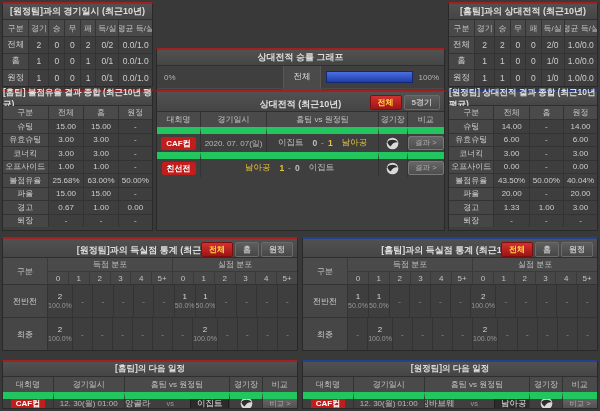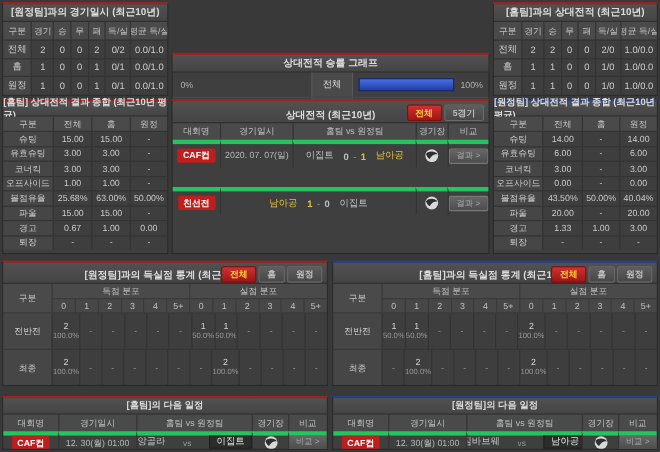--- a/index.html
+++ b/index.html
@@ -56,21 +56,21 @@
   .grow2{display:flex;height:33px;border-top:1px solid #333;}
   .grlabel{width:15%;display:flex;align-items:center;justify-content:center;background:#464646;color:#ccc;font-size:8px;}
   .grcells{flex:1;display:flex;}
   .gdcell{flex:1;display:flex;flex-direction:column;align-items:center;justify-content:center;border-left:1px solid #333;background:#3e3e3e;}
   .gcount{font-size:8px;color:#d6d6d6;line-height:9px;}
   .gpct{font-size:7px;color:#979797;line-height:9px;}
   .gdash{font-size:8px;color:#979797;}
 
   
   .srow{display:flex;align-items:stretch;}
-  .scell{display:flex;align-items:center;justify-content:center;border-left:1px solid #333;border-top:4px solid #22c55e;overflow:hidden;}
+  .scell{display:flex;align-items:center;justify-content:center;border-left:1px solid #333;border-top:7px solid #22c55e;overflow:hidden;}
   .scell:first-child{border-left:none;}
   .srow.head .scell{border-top:none;background:#4a4a4a;color:#c2c2c2;font-size:8px;white-space:nowrap;}
   .badge{background:#c11d1d;color:#fff;font-size:8px;font-weight:bold;padding:1px 5px;border-radius:2px;white-space:nowrap;}
   .date{font-size:8px;color:#b9b9b9;white-space:nowrap;}
   .match{display:flex;align-items:center;}
   .mteam{flex:1;font-size:8.5px;color:#c0c0c0;white-space:nowrap;}
   .mteam.right{text-align:right;padding-right:7px;}
   .mteam.left{text-align:left;padding-left:7px;}
   .mteam.win,.mscore.win{color:#e5c33b;}
   .mscores{display:flex;align-items:center;}
@@ -206,21 +206,21 @@
         <div class="tcell" style="width: 10.5%;">1</div>
         <div class="tcell" style="width: 10.5%;">0</div>
         <div class="tcell" style="width: 10.5%;">0</div>
         <div class="tcell" style="width: 15.5%;">1/0</div>
         <div class="tcell" style="width: 22%; flex: 1 1 0%;">1.0/0.0</div>
       </div>
     </div>
 </div>
 
 <div class="panel" id="p4" style="left:2px;top:90px;width:151px;height:141px;">
-  <div class="ptitle h14">[홈팀] 상대전적 결과 종합 (최근10년 평균)</div>
+  <div class="ptitle h14">[홈팀] 볼점유율 결과 종합 (최근10년 평균)</div>
   <div id="p4-body">
       <div class="trow head">
         <div class="tcell" style="width: 30%;">구분</div>
         <div class="tcell" style="width: 24%;">전체</div>
         <div class="tcell" style="width: 23%;">홈</div>
         <div class="tcell" style="width: 23%; flex: 1 1 0%;">원정</div>
       </div>
       <div class="trow">
         <div class="tcell lcell" style="width: 30%;">슈팅</div>
         <div class="tcell" style="width: 24%;">15.00</div>
@@ -307,21 +307,21 @@
             <svg width="13" height="13" viewBox="0 0 14 14">
               <circle cx="7" cy="7" r="6.3" fill="#d9d9d9"></circle>
               <path d="M1.4 5.3 C4.2 2.0 10.2 2.2 12.7 5.6 C9.2 5.2 6.8 6.6 4.9 10.2 C3.1 9.0 1.9 7.2 1.4 5.3 Z" fill="#2e2e2e"></path>
             </svg>
           </span>
         </div>
         <div class="scell" style="width: 13%;">
           <span class="action-btn">결과 &gt;</span>
         </div>
       </div>
-      <div class="srow" style="height: 25px; margin-top: 18px;">
+      <div class="srow" style="height: 25px;">
         <div class="scell" style="width: 15%;">
           <span class="badge">친선전</span>
         </div>
         <div class="scell match" style="flex: 1 1 0%;">
           <span class="mteam right win">남아공</span>
           <span class="mscores">
             <span class="mscore win">1</span>
             <span class="mdash">-</span>
             <span class="mscore">0</span>
           </span>

